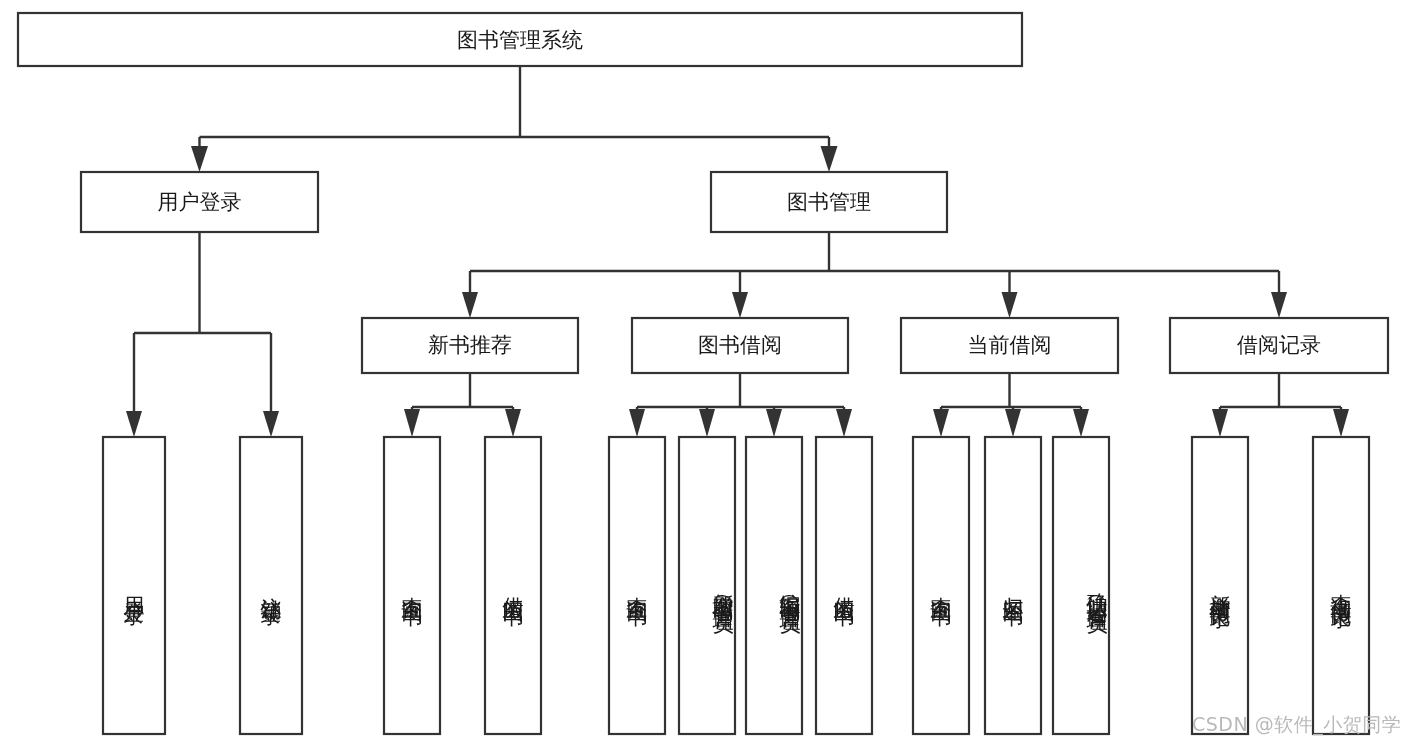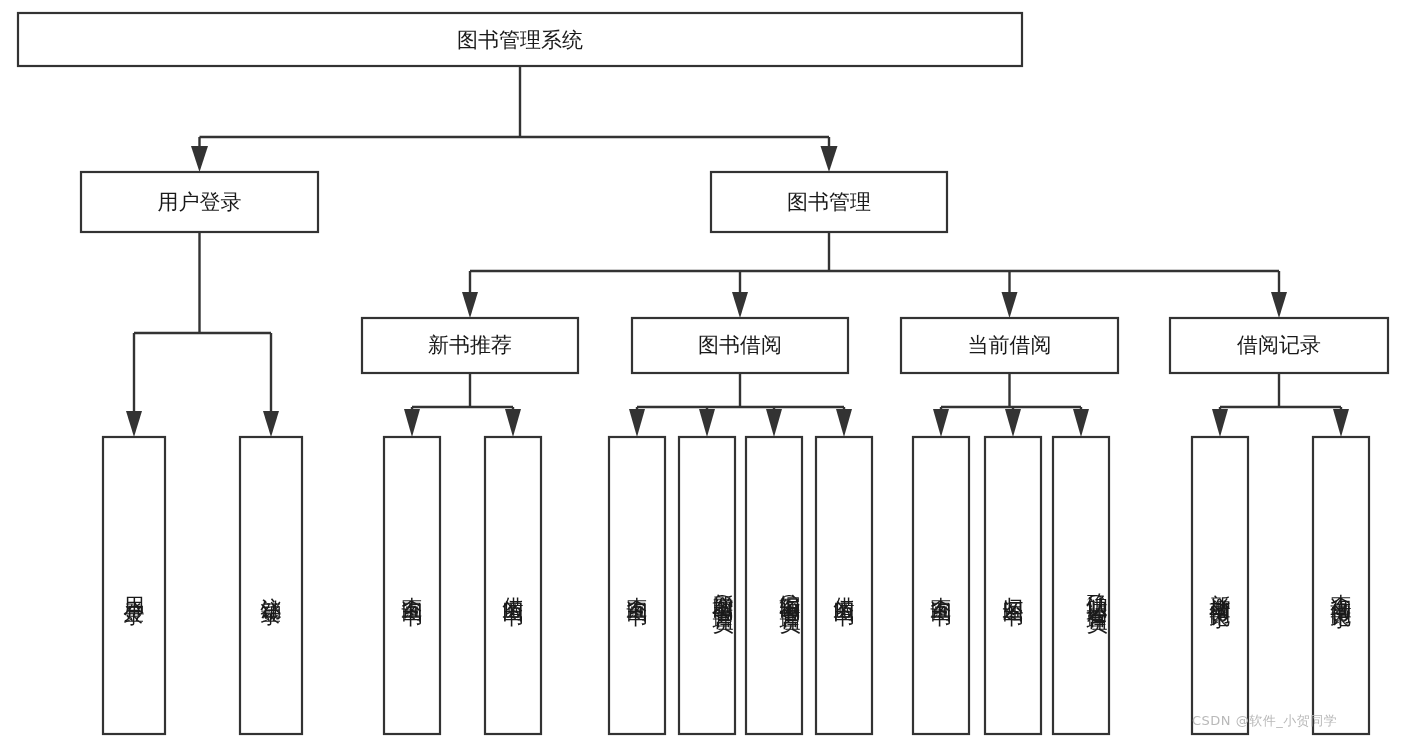--- a/index.html
+++ b/index.html
@@ -62,21 +62,21 @@
     justify-content: center;
     white-space: nowrap;
     pointer-events: none;
   }
   .vlabel.centered {
     align-items: center;
   }
   .watermark {
     position: absolute;
     font-family: "DejaVu Sans", "Liberation Sans", sans-serif;
-    font-size: 13px;
+    font-size: 19px;
     color: #b9b9b9;
     white-space: nowrap;
     letter-spacing: 0.5px;
   }
 </style>
 </head>
 <body>
 
 <div id="diagram-root">
 

